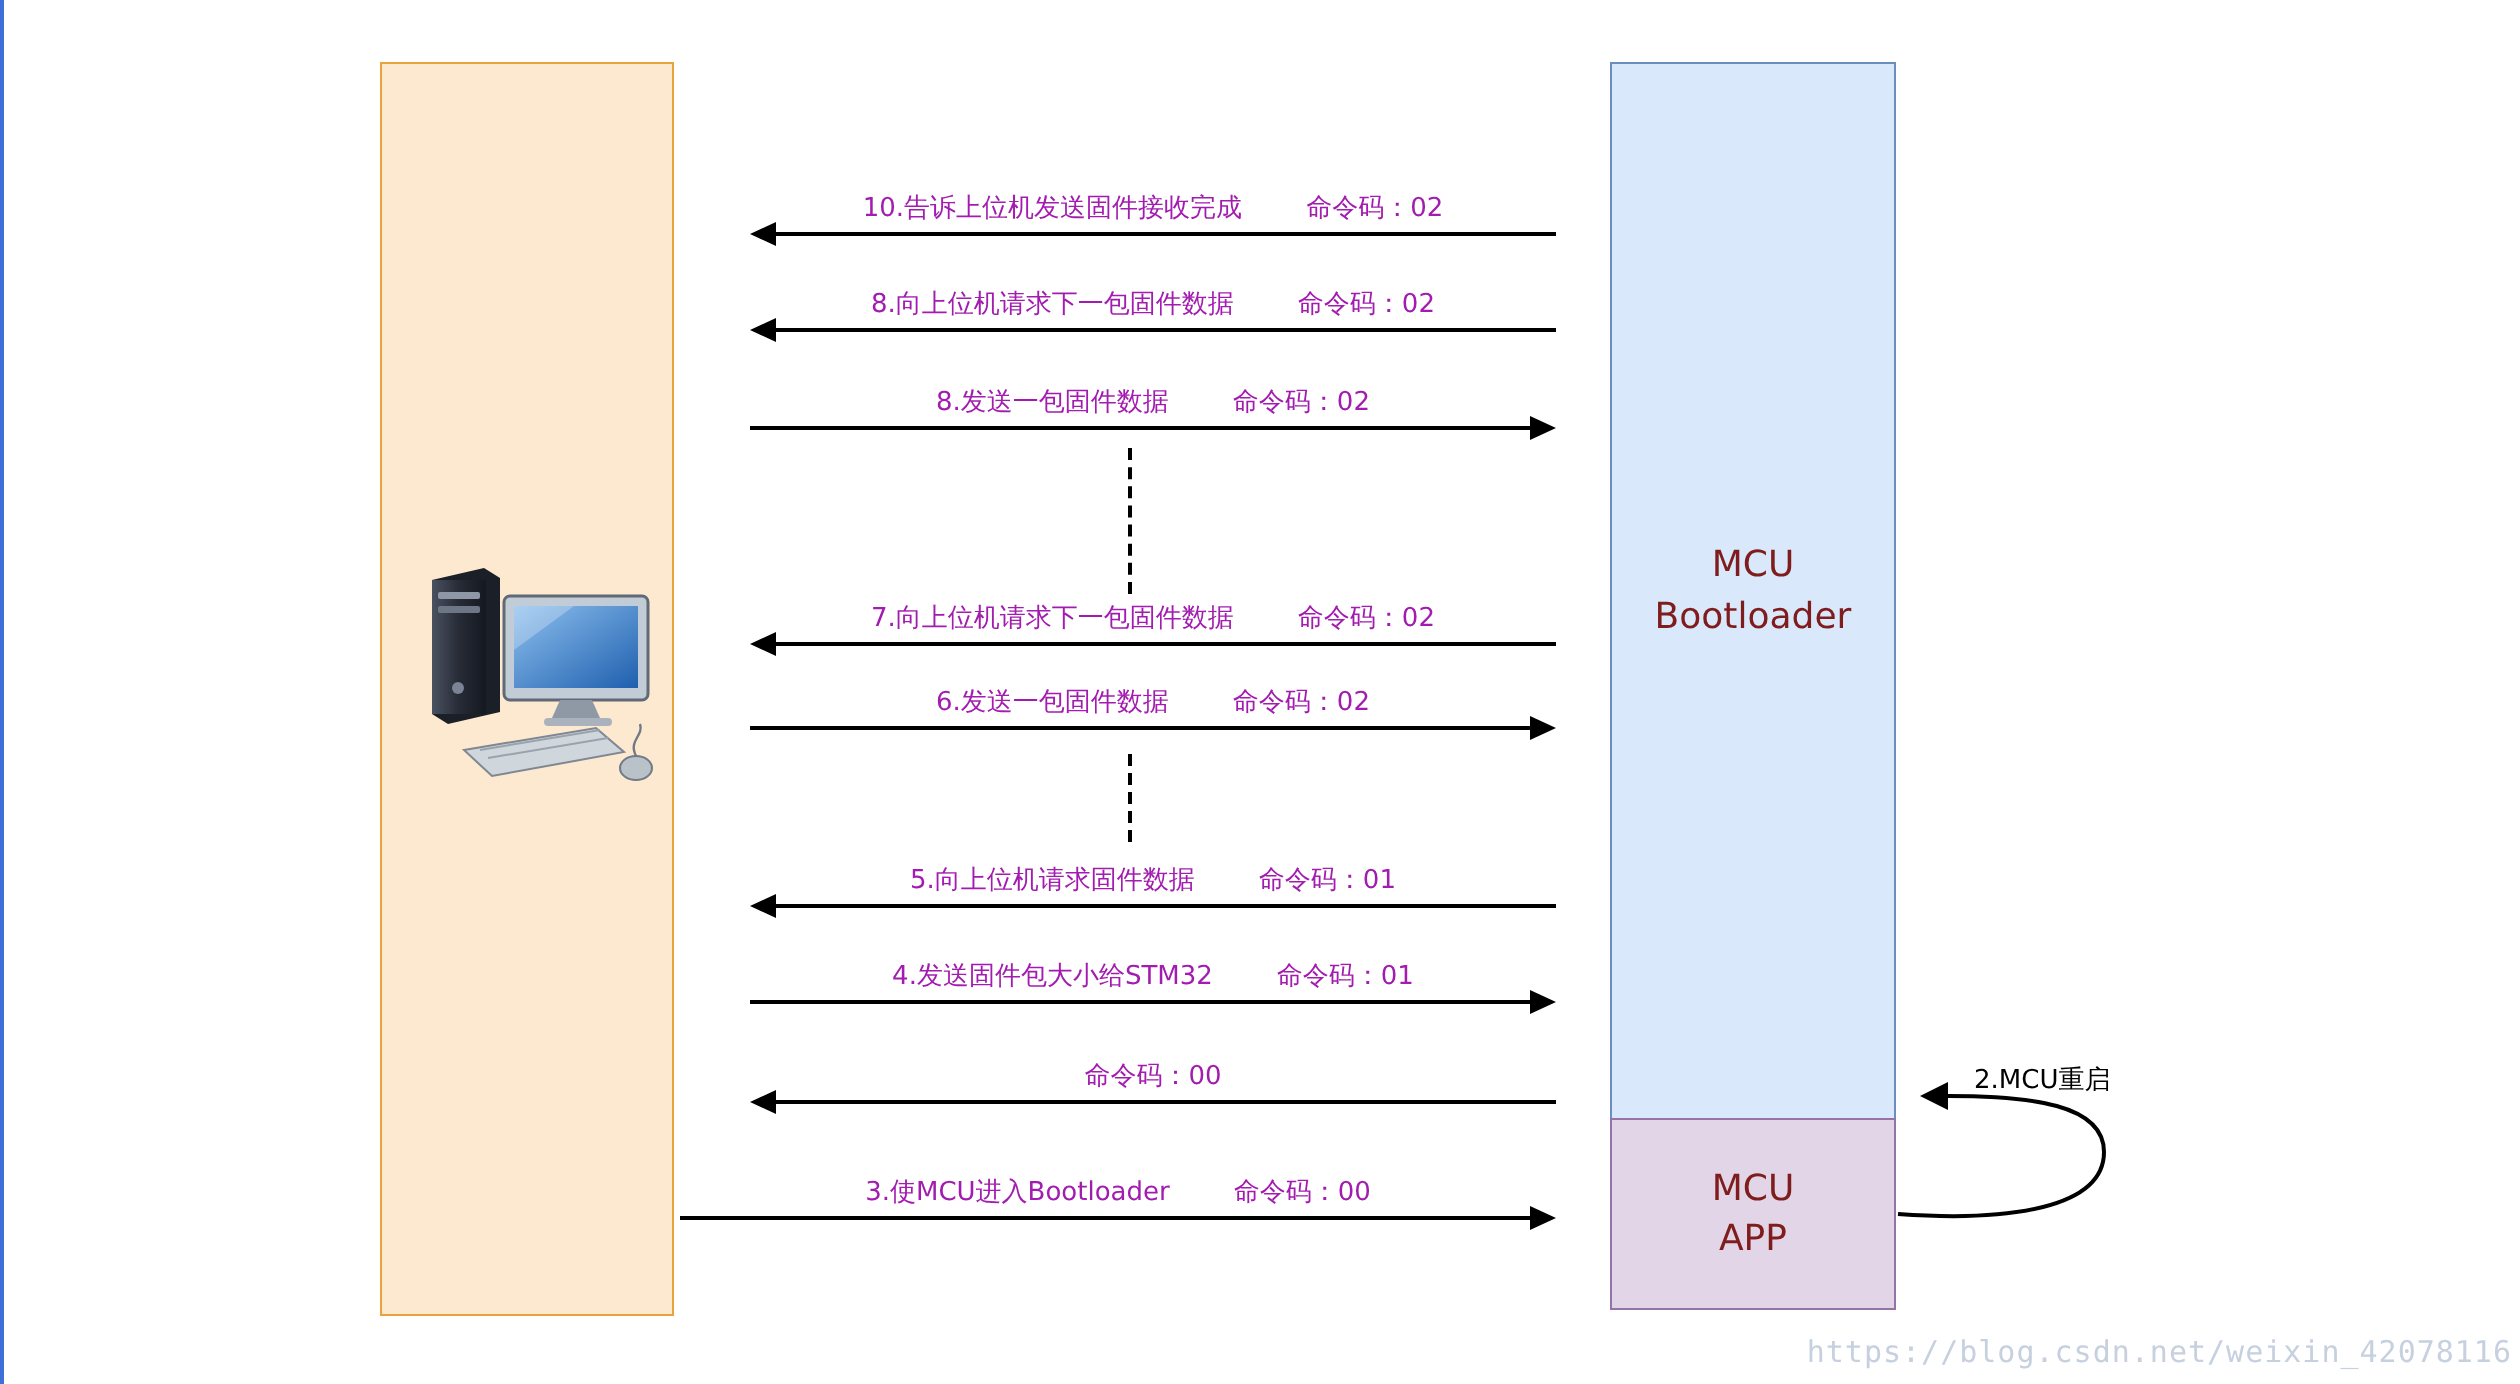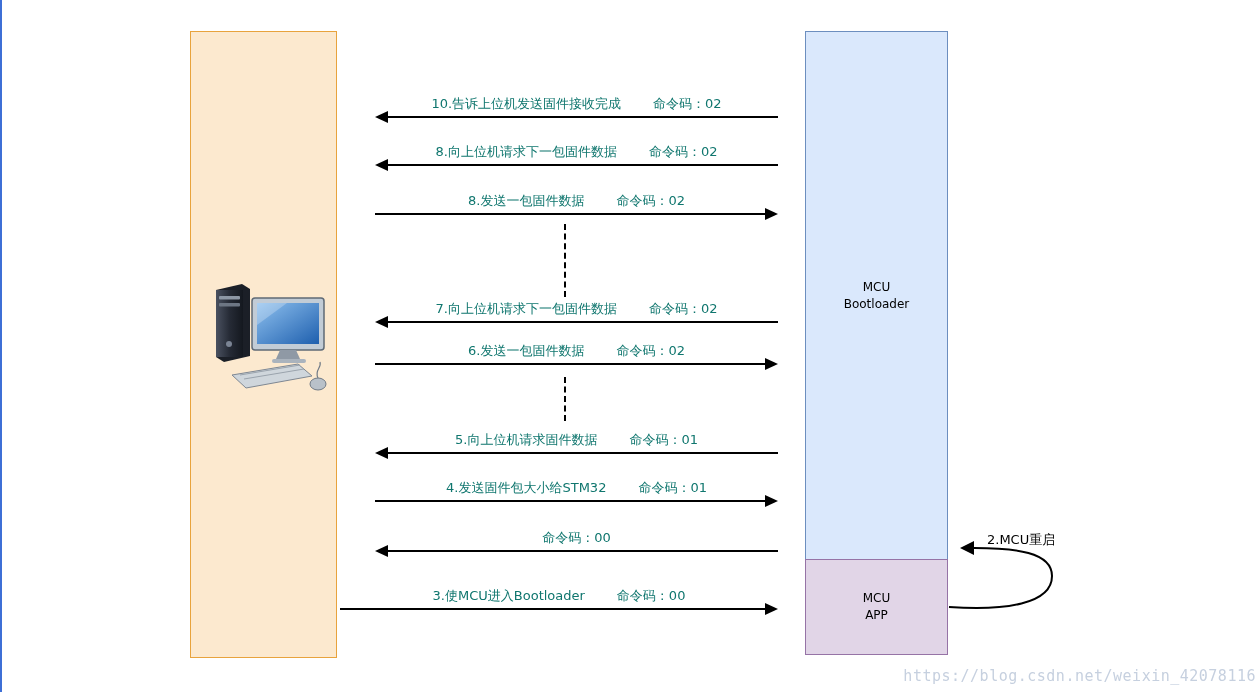--- a/index.html
+++ b/index.html
@@ -17,37 +17,37 @@
   .boot-box {
     position:absolute; left:805px; top:31px; width:143px; height:529px;
     background:#dae8fc; border:1px solid #6c8ebf;
     display:flex; align-items:center; justify-content:center;
   }
   .app-box {
     position:absolute; left:805px; top:559px; width:143px; height:96px;
     background:#e1d5e7; border:1px solid #9673a6;
     display:flex; align-items:center; justify-content:center;
   }
-  .box-label { text-align:center; font-size:12px; line-height:1.4; color:#000000; }
+  .box-label { text-align:center; font-size:18px; line-height:1.4; color:#7f1d1d; }
 
   .computer { position:absolute; left:202px; top:280px; }
 
   
   .msg { position:absolute; left:375px; width:403px; height:0; }
   .msg .line { position:absolute; top:-1px; left:0; right:0; border-top:2px solid #000; }
   .msg.dir-left  .line { left:11px; }
   .msg.dir-right .line { right:11px; }
   .head { position:absolute; top:-6px; width:0; height:0;
           border-top:6px solid transparent; border-bottom:6px solid transparent; }
   .dir-left  .head { left:0;  border-right:13px solid #000; }
   .dir-right .head { right:0; border-left:13px solid #000; }
   .msg .label {
     position:absolute; left:0; right:0; bottom:4px;
     display:flex; justify-content:center; gap:32px;
-    font-size:13px; white-space:nowrap; color:#0f766e;
+    font-size:13px; white-space:nowrap; color:#a21caf;
   }
 
   .dash { position:absolute; left:564px; width:0; border-left:2px dashed #000; }
 
   .restart-svg { position:absolute; left:940px; top:515px; }
   .restart-label { position:absolute; left:987px; top:531px; font-size:13px; white-space:nowrap;text-align:right; }
 
   .watermark {
     position:absolute; right:4px; bottom:7px;
     font-family:"DejaVu Sans Mono","Liberation Mono",monospace;

